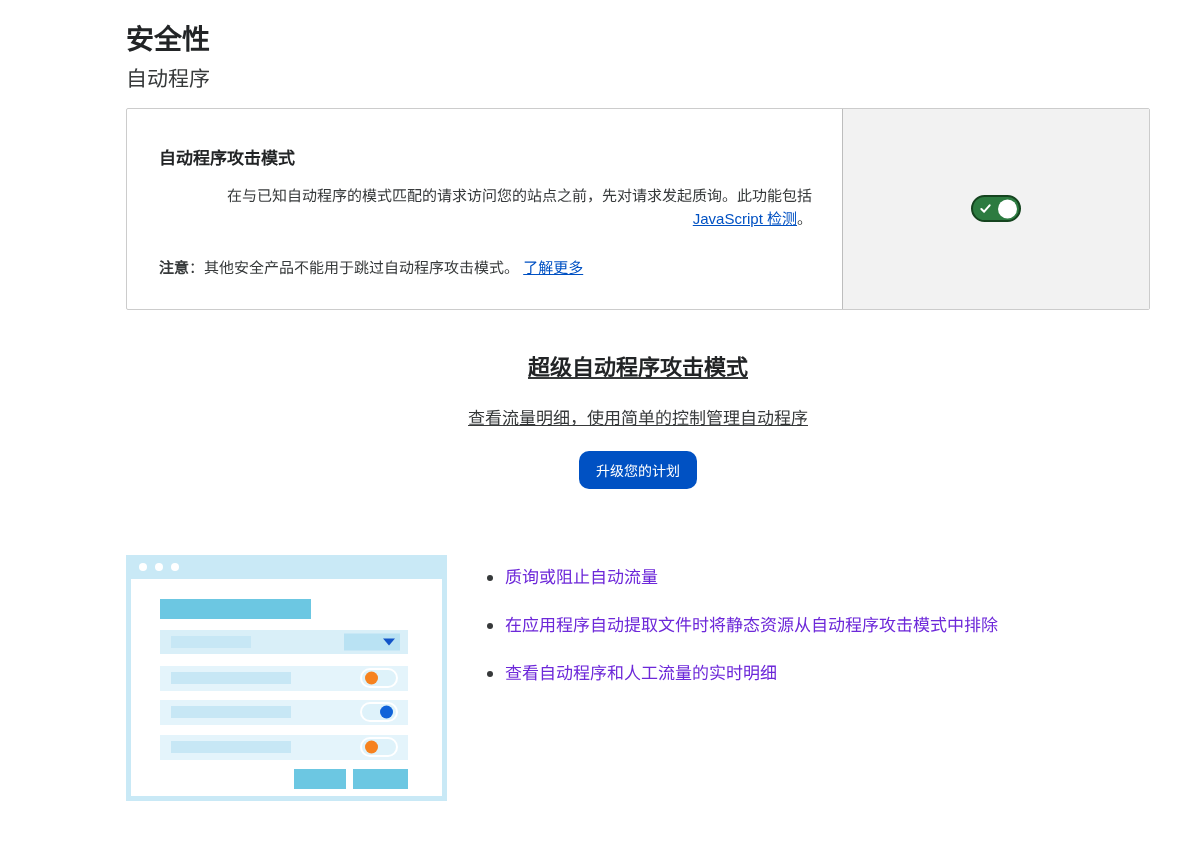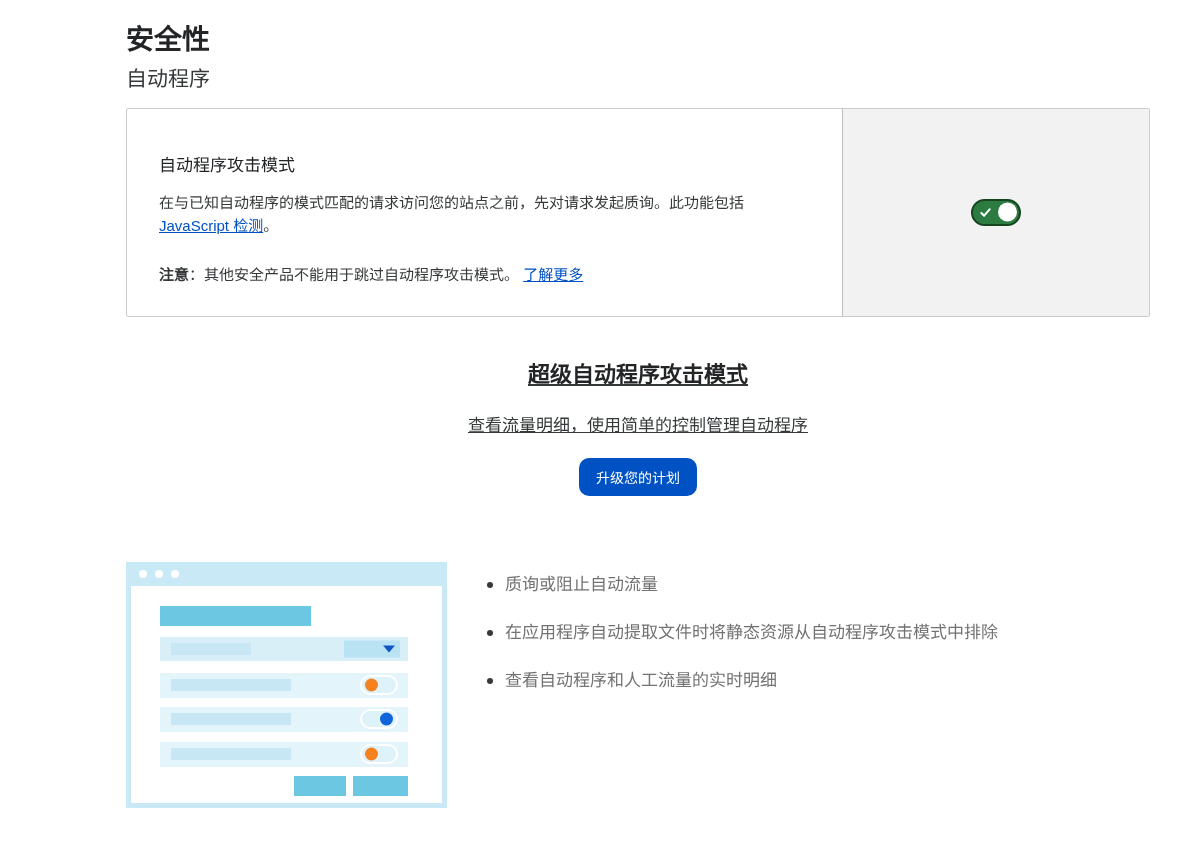--- a/index.html
+++ b/index.html
@@ -19,22 +19,22 @@
   
   .card {
     margin-top: 16px;
     display: flex;
     border: 1px solid #cccccc;
     border-radius: 2px;
     min-height: 196px;
     background: #fff;
   }
   .card-left { flex: 1; padding: 35px 30px 30px 32px; }
-  .card-title { font-size: 17px; font-weight: 400; color: #222426; margin-bottom: 15px; margin-top: 7px; }
-  .card-desc { font-size: 15px; line-height: 23px; color: #36393a; max-width: 660px; }
+  .card-title { font-size: 17px; font-weight: 700; color: #222426; margin-bottom: 15px; }
+  .card-desc { font-size: 15px; line-height: 23px; color: #36393a; max-width: 660px; text-align: right; }
   .card-note { font-size: 15px; line-height: 23px; color: #36393a; margin-top: 26px; }
   .card-note b { font-weight: 700; }
   a.link { color: #0051c3; text-decoration: underline; cursor: pointer; }
   .card-right {
     width: 307px;
     background: #f2f2f2;
     border-left: 1px solid #bdbdbd;
     display: flex; align-items: center; justify-content: center;
   }
 
@@ -145,21 +145,21 @@
   }
   .ill-btn { height: 20px; background: #6cc7e2; }
   .ill-btn-1 { width: 52px; }
   .ill-btn-2 { width: 55px; }
 
   .features {
     list-style: none;
     margin-left: 36px;
     padding-top: 13px;
     font-size: 17px;
-    color: #737373;
+    color: #6d28d9;
   }
   .features li {
     position: relative;
     padding-left: 22px;
     margin-bottom: 29px;
     line-height: 19px;
   }
   .features li::before {
     content: "";
     position: absolute;

